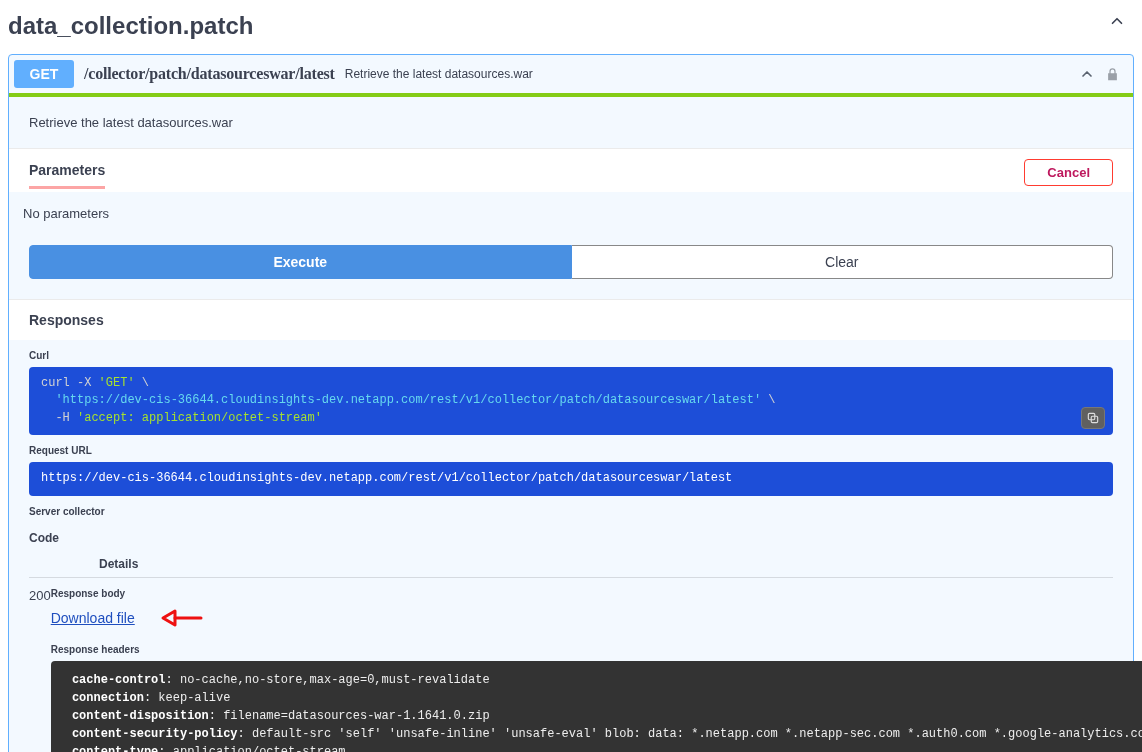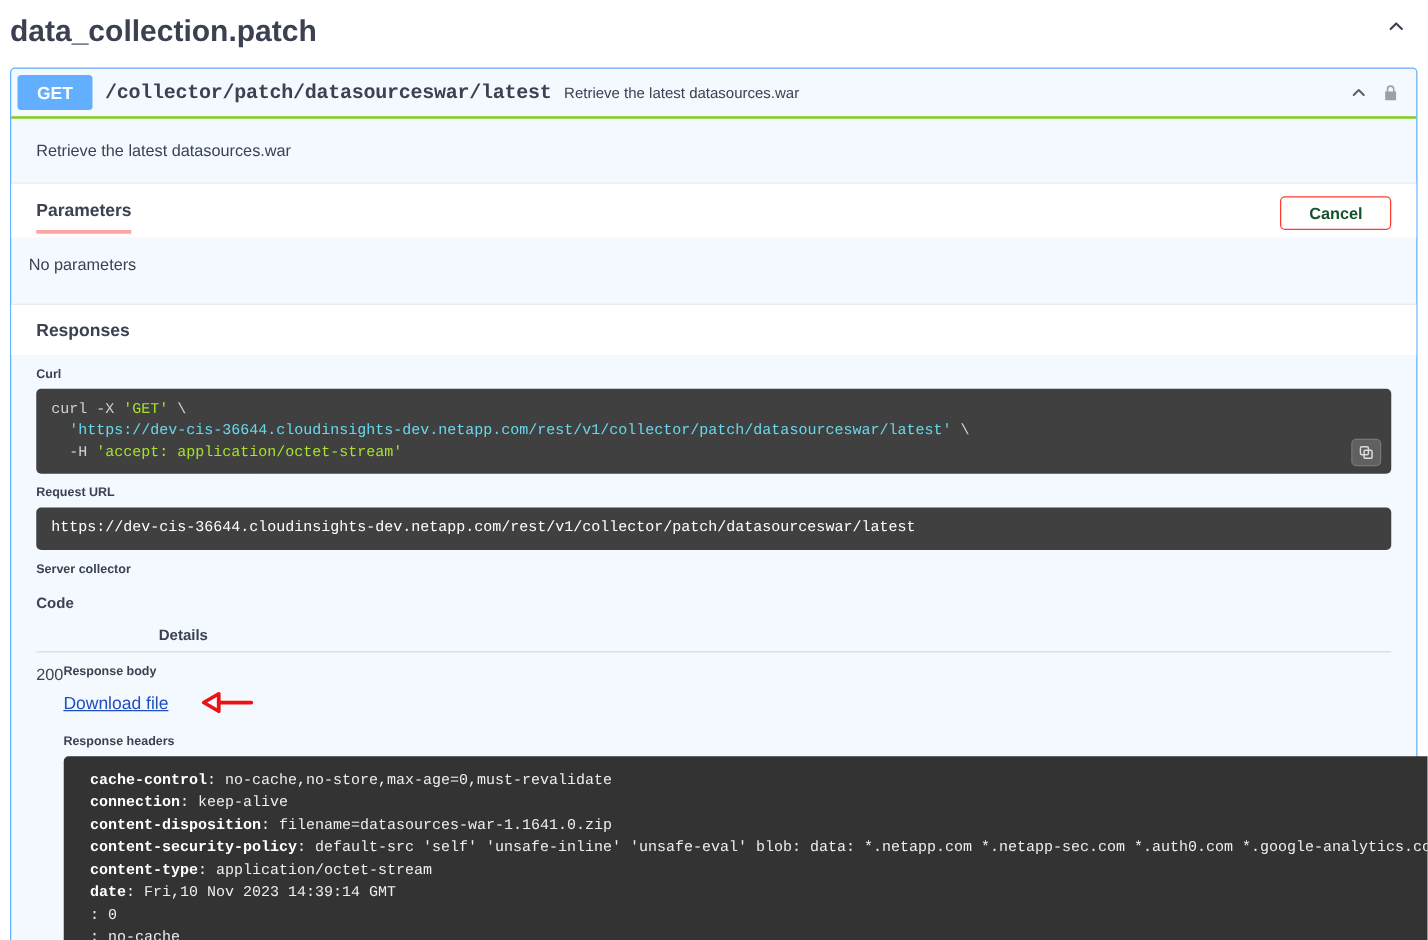--- a/index.html
+++ b/index.html
@@ -32,36 +32,36 @@
   .opblock {
     border: 1px solid #61affe;
     border-radius: 4px;
     background: rgba(97,175,254,0.08);
     margin-top: 6px;
   }
   .opblock-summary {
     display: flex;
     align-items: center;
     padding: 5px;
-    border-bottom: 2px solid #84cc16;
+    border-bottom: 4px solid #84cc16;
     cursor: pointer;
     gap: 10px;
   }
   .method-badge {
     background: #61affe;
     color: #fff;
     font-weight: 700;
     font-size: 14px;
     padding: 6px 0;
     width: 60px;
     text-align: center;
     border-radius: 3px;
   }
   .op-path {
-    font-family: Liberation Mono, monospace;
+    font-family: Liberation Serif, serif;
     font-size: 16px;
     font-weight: 600;
     color: #3b4151;
     letter-spacing: -0.2px;
   }
   .op-summary {
     font-size: 12px;
     color: #3b4151;
     flex: 1;
   }
@@ -96,21 +96,21 @@
     display: inline-block;
   }
   .section-bar.plain {
     background: transparent;
     padding: 12px 20px;
     border-top: none;
   }
   .section-bar.plain .section-title { border-bottom: none; padding-bottom: 0; }
   .cancel-btn {
     background: #fff;
-    color: #14532d;
+    color: #be185d;
     border: 1px solid #ff3b30;
     border-radius: 4px;
     padding: 5px 22px;
     font-size: 13px;
     font-weight: 600;
     cursor: pointer;
     margin-bottom: 6px;
   }
   .no-params {
     padding: 14px 16px 24px 14px;
@@ -146,21 +146,21 @@
     font-weight: 500;
   }
   .resp-area { padding: 0 20px 16px; }
   .small-h {
     font-size: 10px;
     font-weight: 600;
     color: #3b4151;
     margin: 10px 0 6px;
   }
   .code-box {
-    background: #404040;
+    background: #1d4ed8;
     color: #fff;
     border-radius: 4px;
     padding: 8px 12px;
     font-family: Consolas, "Courier New", monospace;
     font-size: 12px;
     line-height: 1.45;
     white-space: pre;
     overflow-x: auto;
     position: relative;
   }
@@ -183,21 +183,20 @@
     cursor: pointer;
   }
   .copy-btn svg { display:block; }
   .tbl-head {
     display: flex;
     font-size: 12px;
     font-weight: 600;
     color: #3b4151;
     padding: 8px 0 6px;
     border-bottom: 1px solid rgba(0,0,0,.12);
-    gap: 28px;
   }
   .col-code { width: 70px; }
   .col-details { flex: 1; margin-top: 26px; }
   .tbl-row { display: flex; padding-top: 10px; }
   .status-code { width: 70px; font-size: 13px; }
   .details-cell { flex: 1; }
   .dl-link {
     color: #1f4fbf;
     font-size: 14px;
     text-decoration: underline;
@@ -257,20 +256,24 @@
 
   <div class="opblock-body">
     <div class="op-desc">Retrieve the latest datasources.war</div>
 
     <div class="section-bar">
       <span class="section-title">Parameters</span>
       <button class="cancel-btn">Cancel</button>
     </div>
     <div class="no-params">No parameters</div>
 
+    <div class="btn-row">
+      <button class="big-btn execute-btn">Execute</button>
+      <button class="big-btn clear-btn">Clear</button>
+    </div>
 
     <div class="section-bar plain" style="background:#fff; border-top:1px solid rgba(0,0,0,.08);">
       <span class="section-title" style="border-bottom:none;">Responses</span>
     </div>
 
     <div class="resp-area">
       <div class="small-h">Curl</div>
       <div class="code-box"><span class="tok-cmd">curl -X </span><span class="tok-method">'GET'</span><span class="tok-cmd"> \</span>
 <span class="tok-cmd">  </span><span class="tok-url">'https://dev-cis-36644.cloudinsights-dev.netapp.com/rest/v1/collector/patch/datasourceswar/latest'</span><span class="tok-cmd"> \</span>
 <span class="tok-cmd">  </span><span class="tok-cmd">-H </span><span class="tok-header">'accept: application/octet-stream'</span><span class="copy-btn"><svg width="14" height="14" viewBox="0 0 24 24" fill="none" stroke="#ddd" stroke-width="2">

